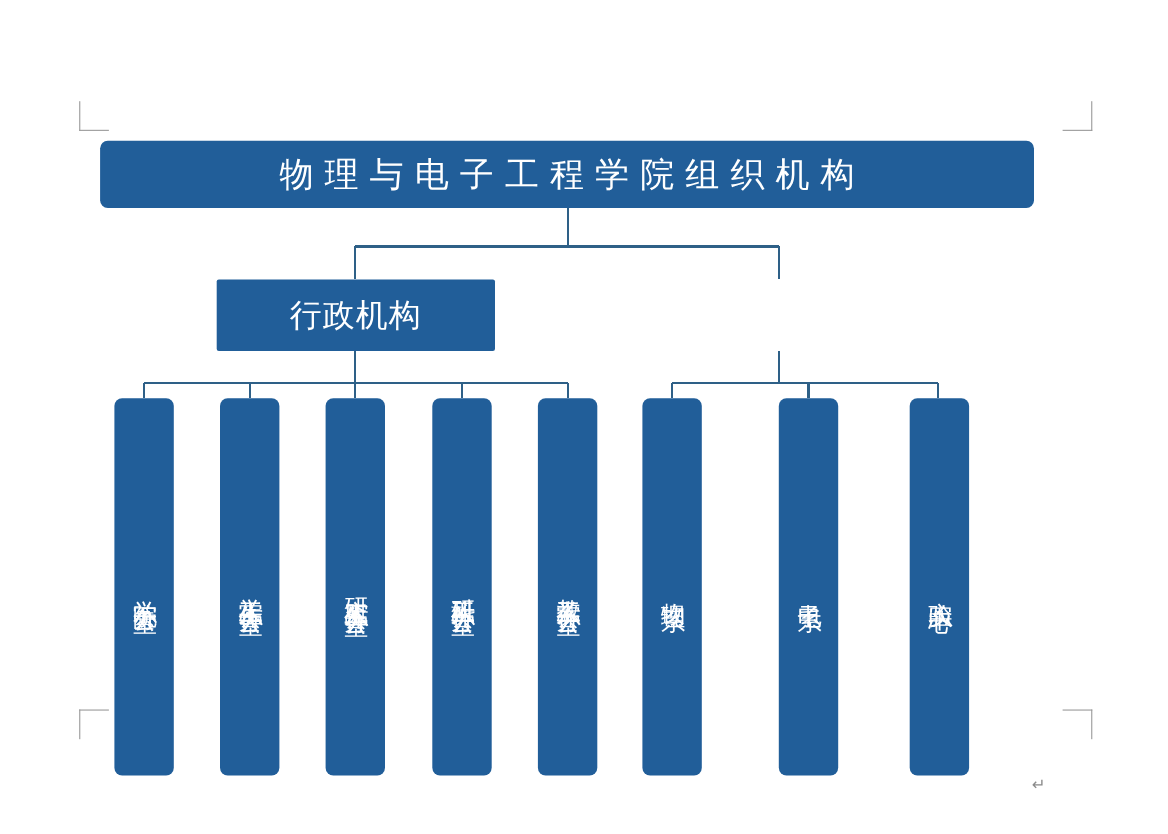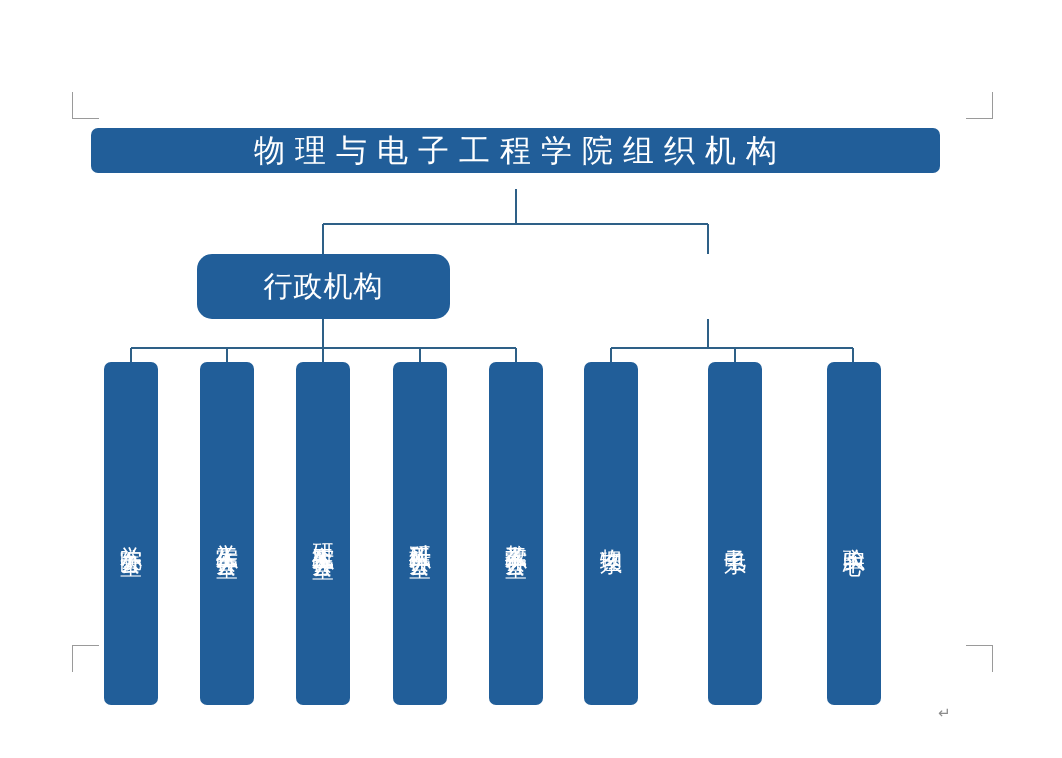--- a/index.html
+++ b/index.html
@@ -60,34 +60,34 @@
     display: flex;
     align-items: center;
     justify-content: center;
     box-sizing: border-box;
   }
 
   .node-title {
     left: 91px;
     top: 128px;
     width: 849px;
-    height: 45px;
+    height: 61px;
     font-size: 31px;
     letter-spacing: 10px;
     text-indent: 10px;
     font-weight: 400;
   }
 
   .node-branch {
     width: 253px;
     height: 65px;
     top: 254px;
     font-size: 29px;
     letter-spacing: 1px;
-    border-radius: 15px;
+    border-radius: 2px;
   }
   .node-branch.b-admin   { left: 197px; }
   .node-branch.b-teach   { left: 582px; }
 
   
   .node-leaf {
     top: 362px;
     width: 54px;
     height: 343px;
     border-radius: 7px;

